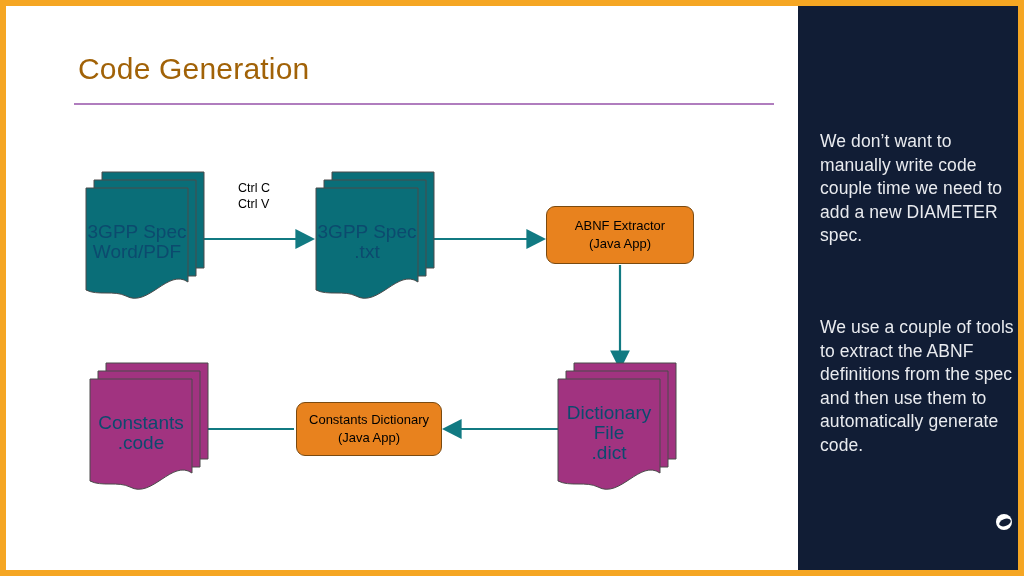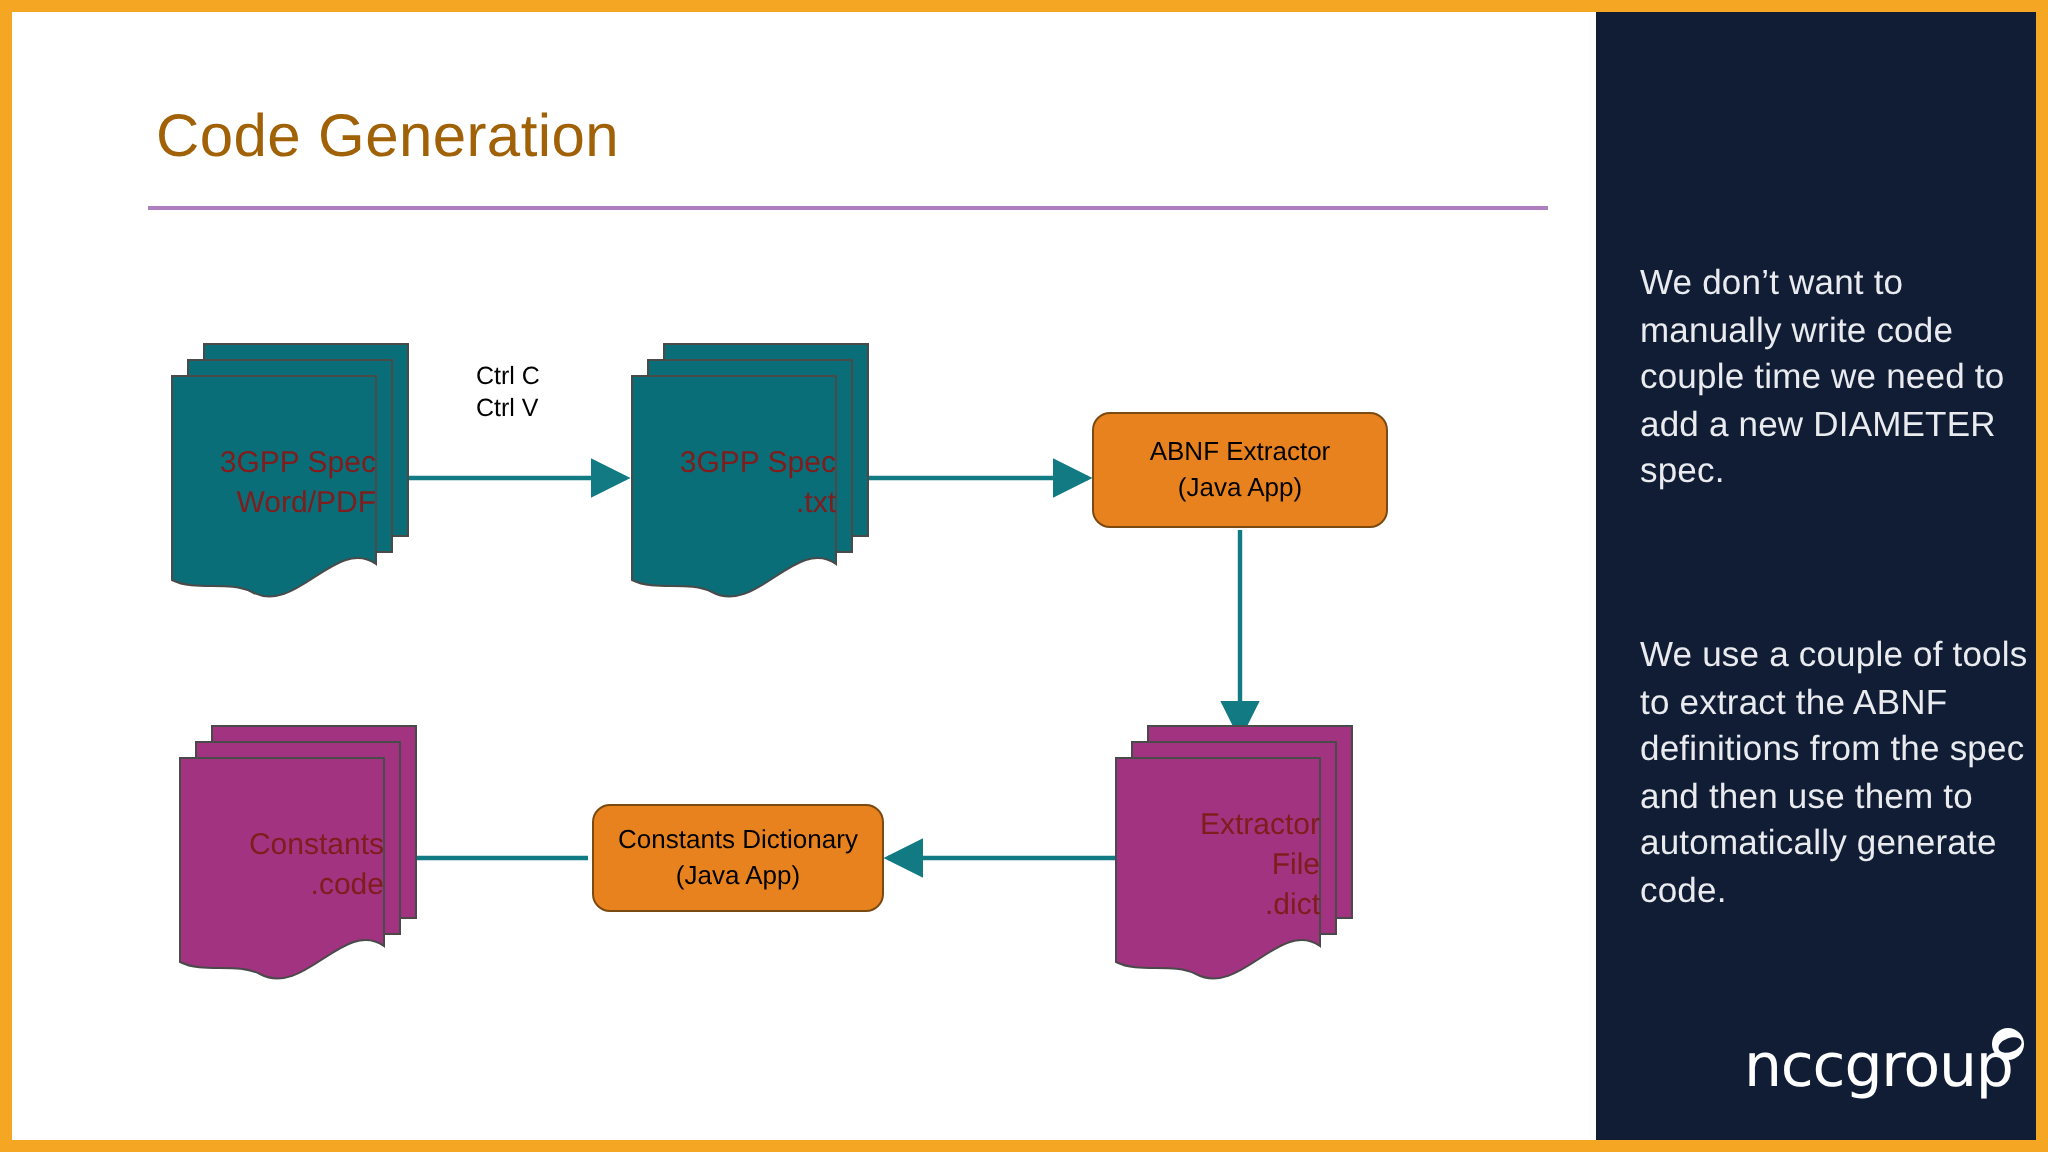--- a/index.html
+++ b/index.html
@@ -112,23 +112,23 @@
 
   
   .doc {
     position: absolute;
   }
   .doc svg { display: block; overflow: visible; }
   .doc .doc-label {
     position: absolute;
     left: 0;
     right: 0;
-    text-align: right;
-    color: #7f1d1d;
-    font-size: 15px;
+    text-align: center;
+    color: #0c4a6e;
+    font-size: 19px;
     line-height: 20px;
     pointer-events: none;
   }
 
   
   .proc {
     position: absolute;
     background: #E8821E;
     border: 1px solid #7a4a10;
     border-radius: 9px;
@@ -221,21 +221,21 @@
       </div>
     </div>
 
     <div class="doc" id="node-dictionary-file" style="left:552px; top:357px; width:118px; height:134px;">
       <svg width="118" height="134" viewBox="0 0 118 134">
         <path d="M16,0 H118 V96 H16 Z" fill="#A13380" stroke="#4a4a4a" stroke-width="1"></path>
         <path d="M8,8 H110 V104 H8 Z" fill="#A13380" stroke="#4a4a4a" stroke-width="1"></path>
         <path d="M0,16 H102 V110 C82,96 62,136 40,124 C28,118 12,124 0,118 Z" fill="#A13380" stroke="#4a4a4a" stroke-width="1"></path>
       </svg>
       <div class="doc-label" style="top:40px; left:0; width:102px;">
-        <div>Extractor</div>
+        <div>Dictionary</div>
         <div>File</div>
         <div>.dict</div>
       </div>
     </div>
 
     <div class="proc" id="node-constants-generator" style="left:290px; top:396px; width:146px; height:54px;">
       <div>
         <div>Constants Dictionary</div>
         <div>(Java App)</div>
       </div>
@@ -253,18 +253,17 @@
       </div>
     </div>
 
   </div>
 
   <div id="right-panel">
     <div class="side-note" id="side-note-1">We don’t want to manually write code couple time we need to add a new DIAMETER spec.</div>
     <div class="side-note" id="side-note-2">We use a couple of tools to extract the ABNF definitions from the spec and then use them to automatically generate code.</div>
 
     <div id="logo">
-      <div id="logo-text">nccgroup</div>
       <div id="logo-mark"></div>
     </div>
   </div>
 
 </div>
 
 </body></html>

